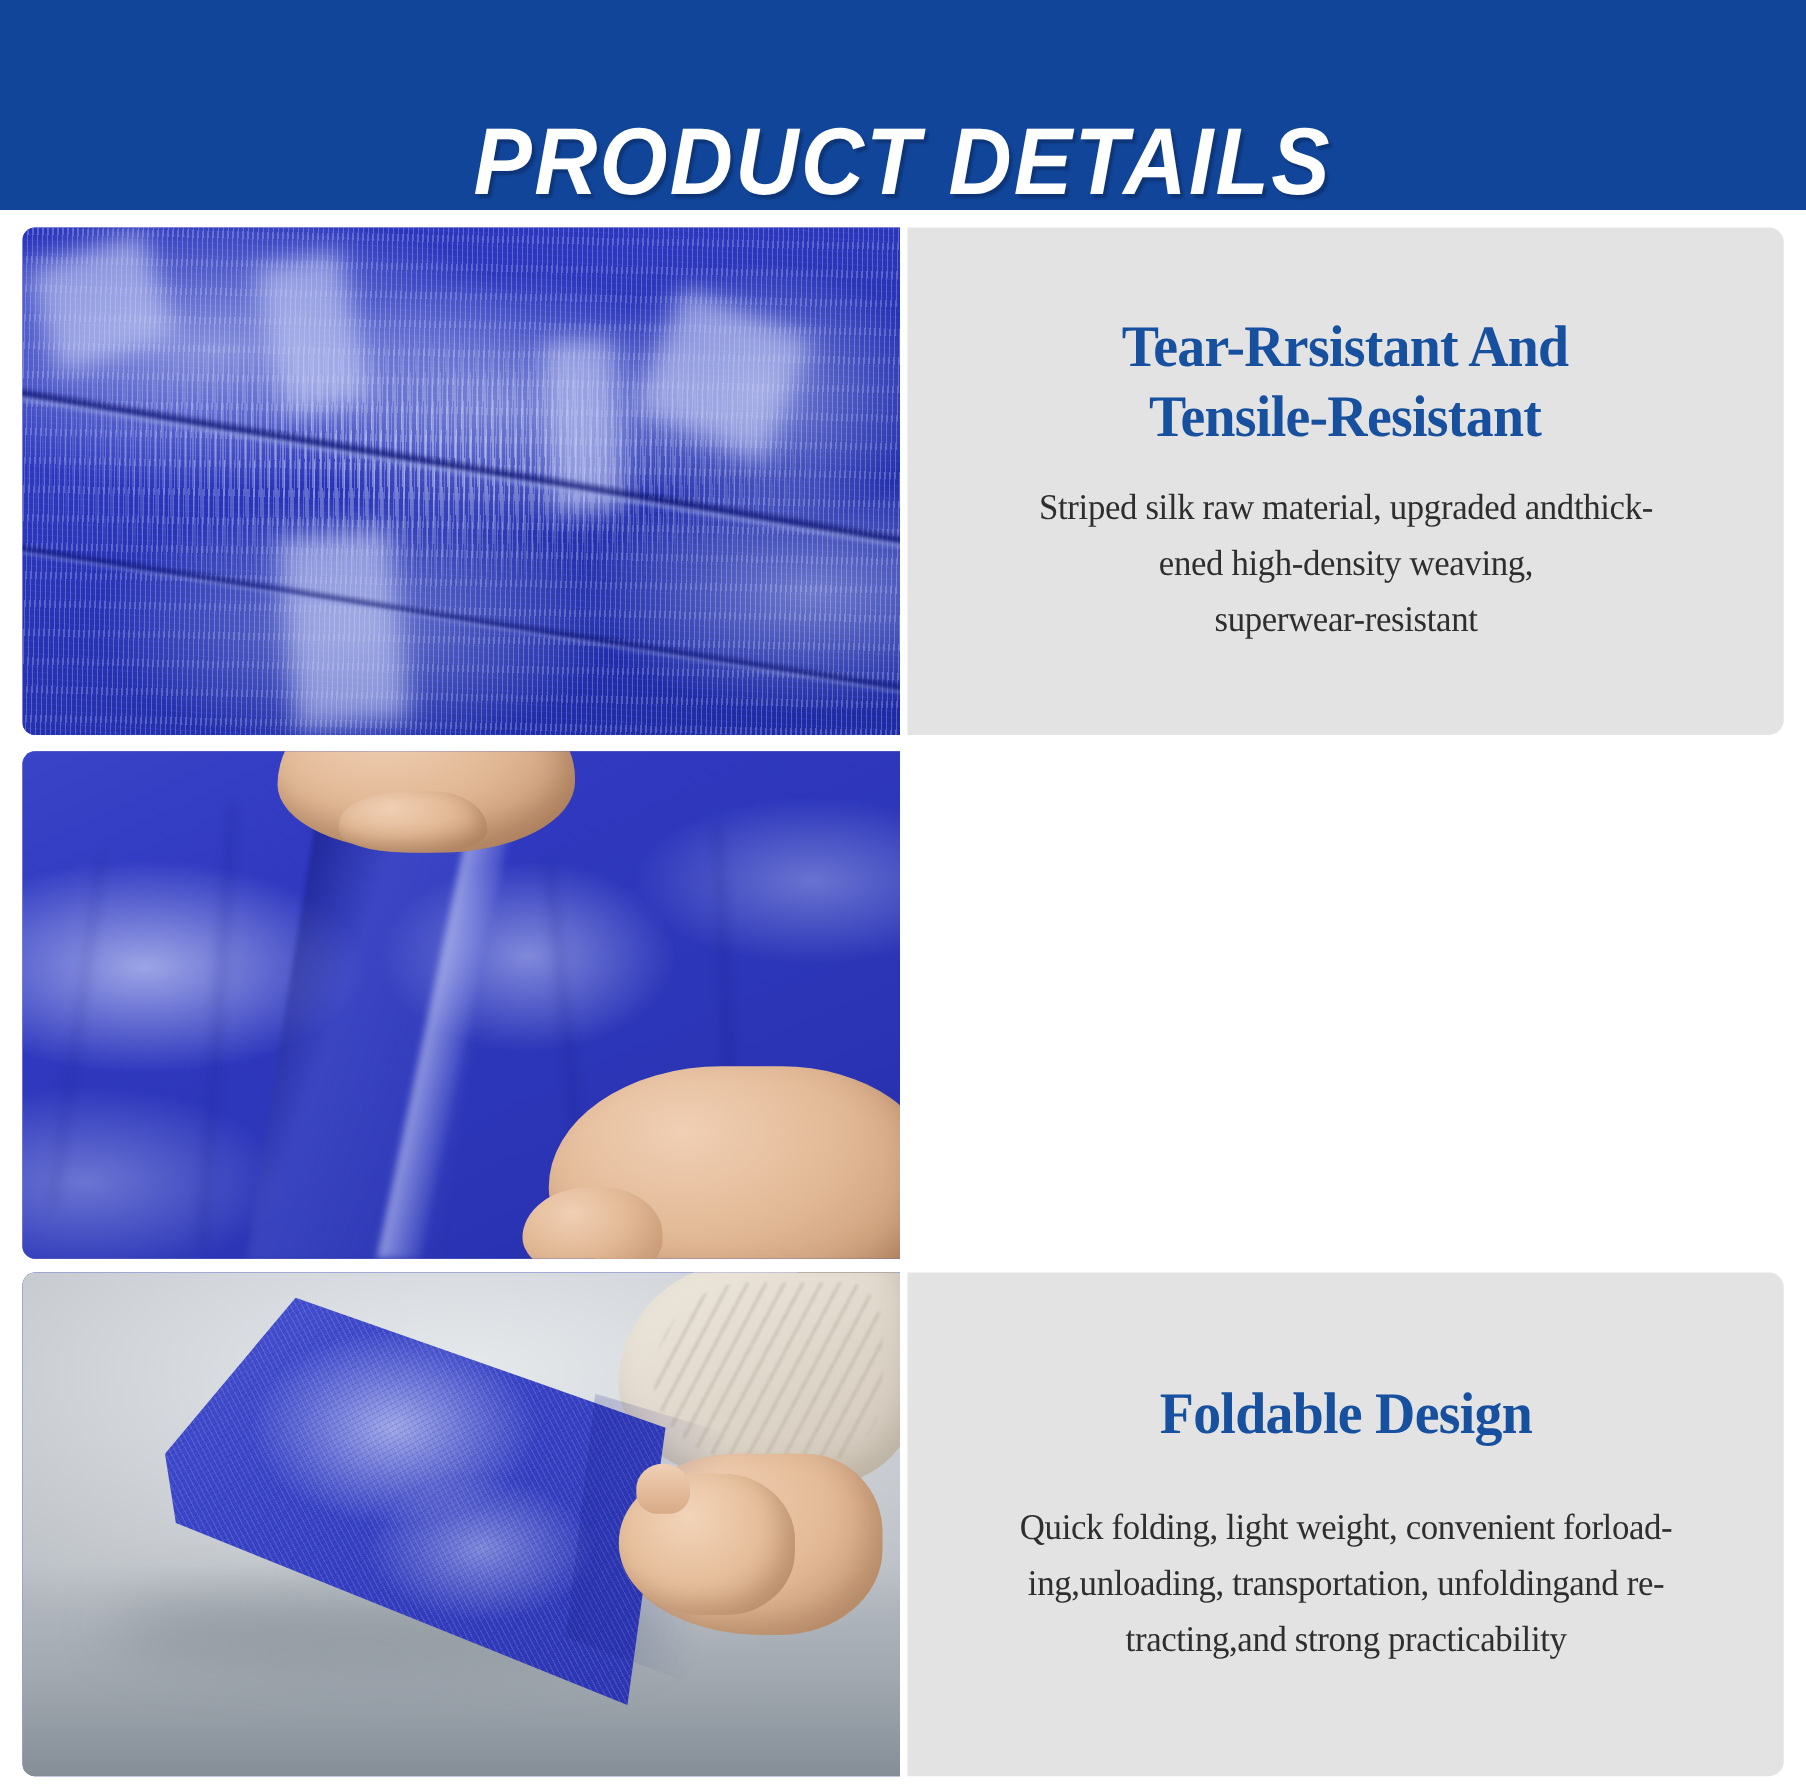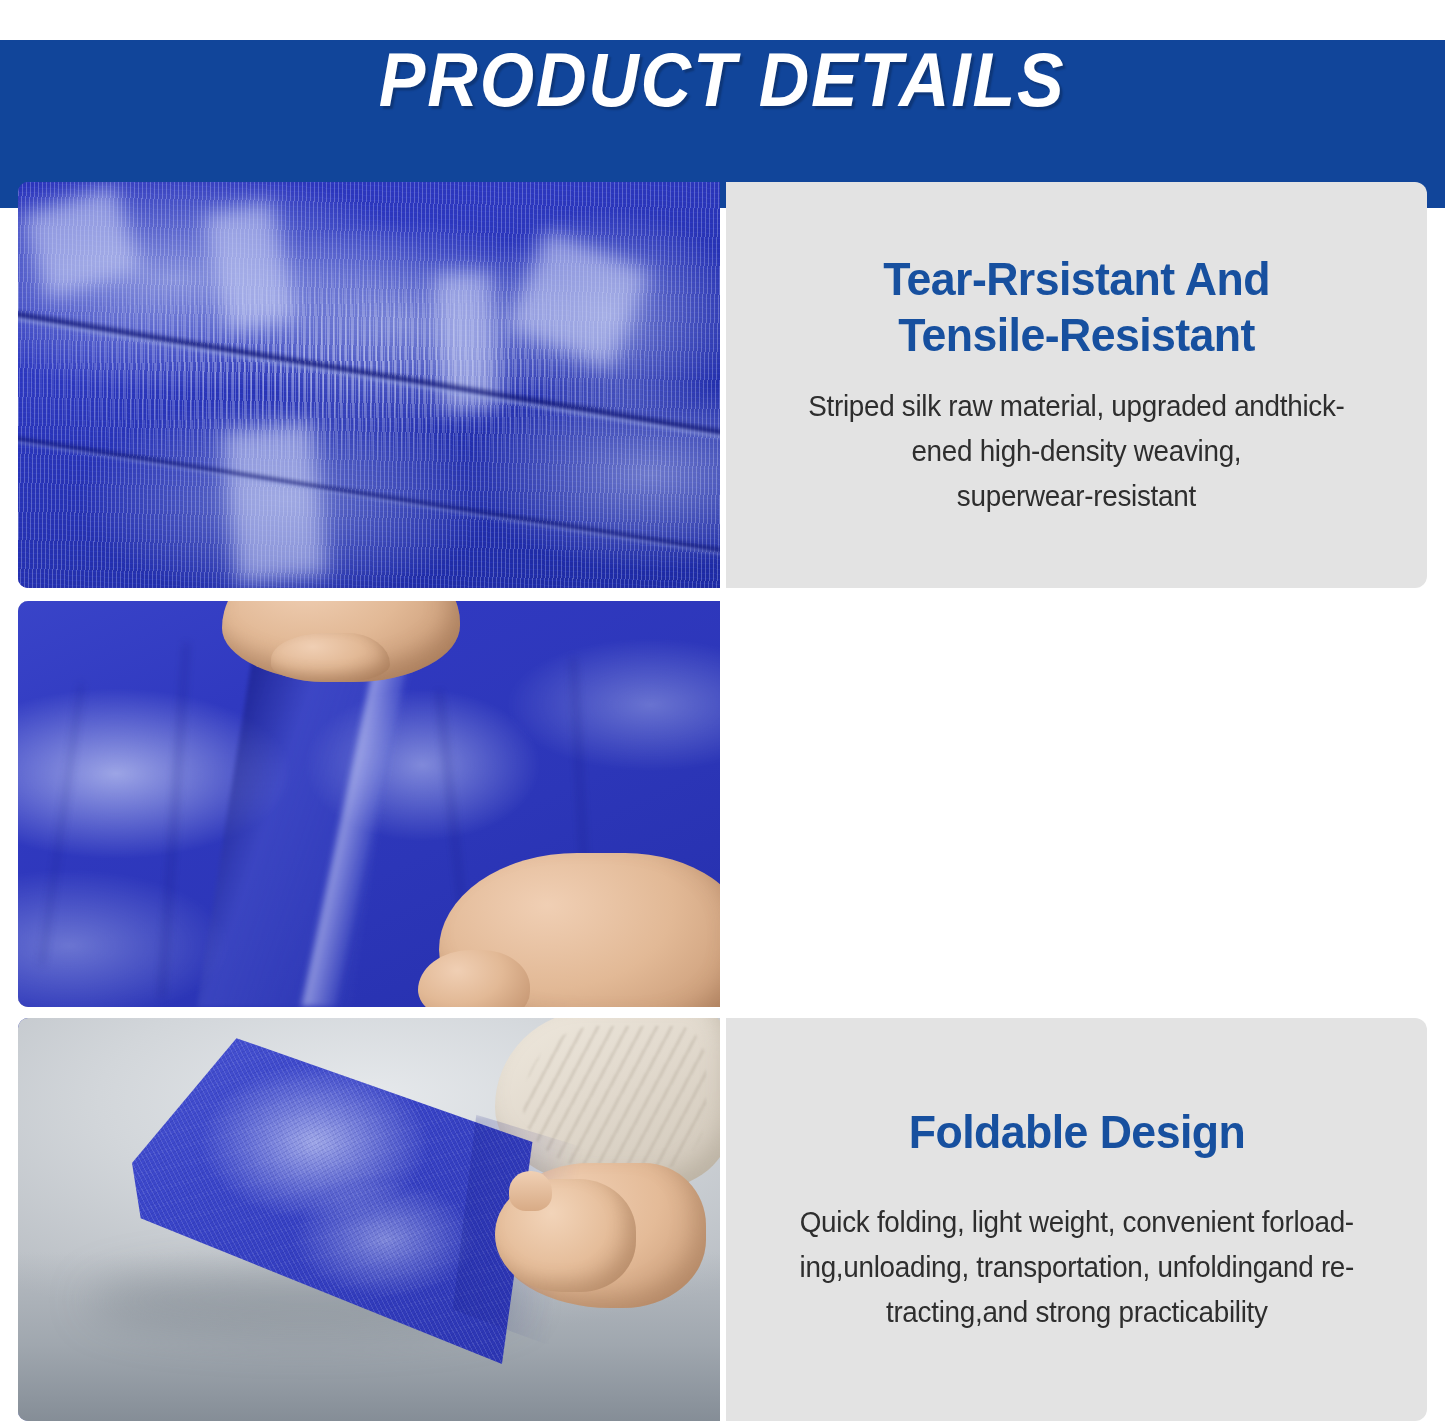--- a/index.html
+++ b/index.html
@@ -17,23 +17,22 @@
 
   
   .banner {
     position: absolute;
     left: 0;
     top: 0;
     width: 1445px;
     height: 168px;
     background: #11459A;
     display: flex;
-    align-items: flex-start;
+    align-items: flex-end;
     justify-content: center;
-    margin-top: 40px;
   }
   .banner-title {
     color: #ffffff;
     font-family: "Liberation Sans", sans-serif;
     font-size: 76px;
     font-weight: bold;
     font-style: italic;
     letter-spacing: 2px;
     transform: scaleX(0.92);
     transform-origin: center;
@@ -44,20 +43,21 @@
   }
 
   
   .section {
     position: absolute;
     left: 18px;
     width: 1409px;
     display: flex;
     flex-direction: row;
     align-items: stretch;
+    font-family: Liberation Serif, serif;
   }
   .sec-1 { top: 182px;  height: 406px; }
   .sec-2 { top: 601px;  height: 406px; }
   .sec-3 { top: 1018px; height: 403px; }
 
   .photo {
     width: 702px;
     height: 100%;
     border-radius: 10px;
     overflow: hidden;

